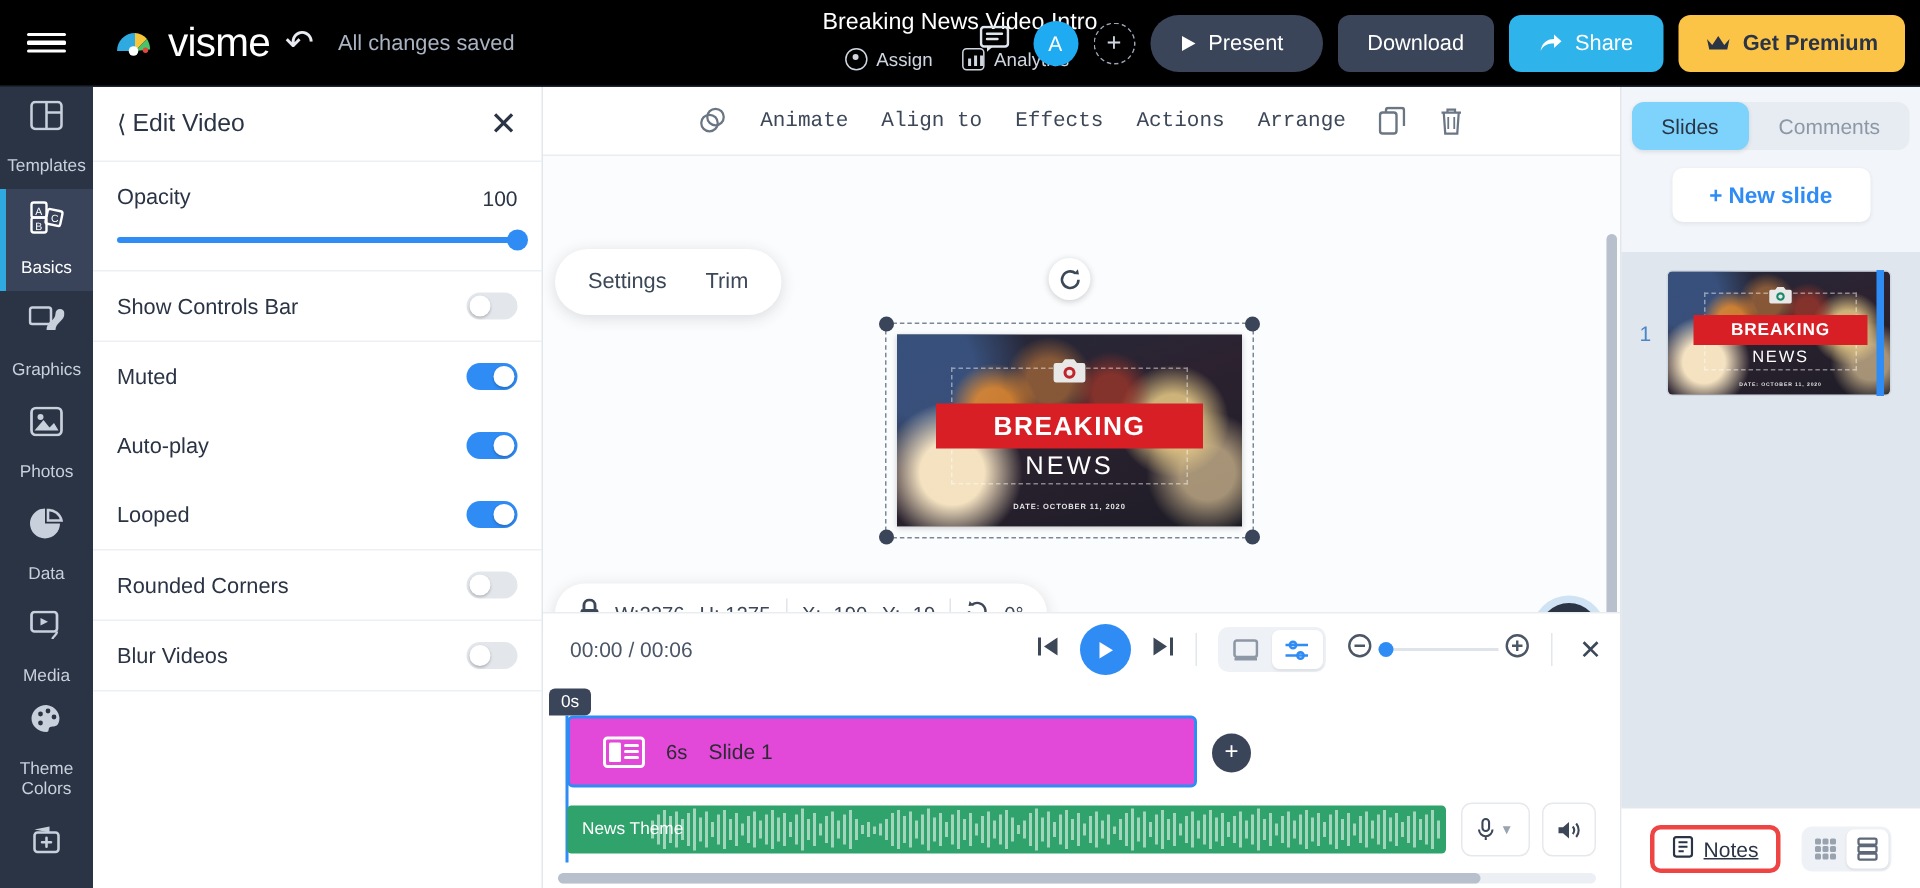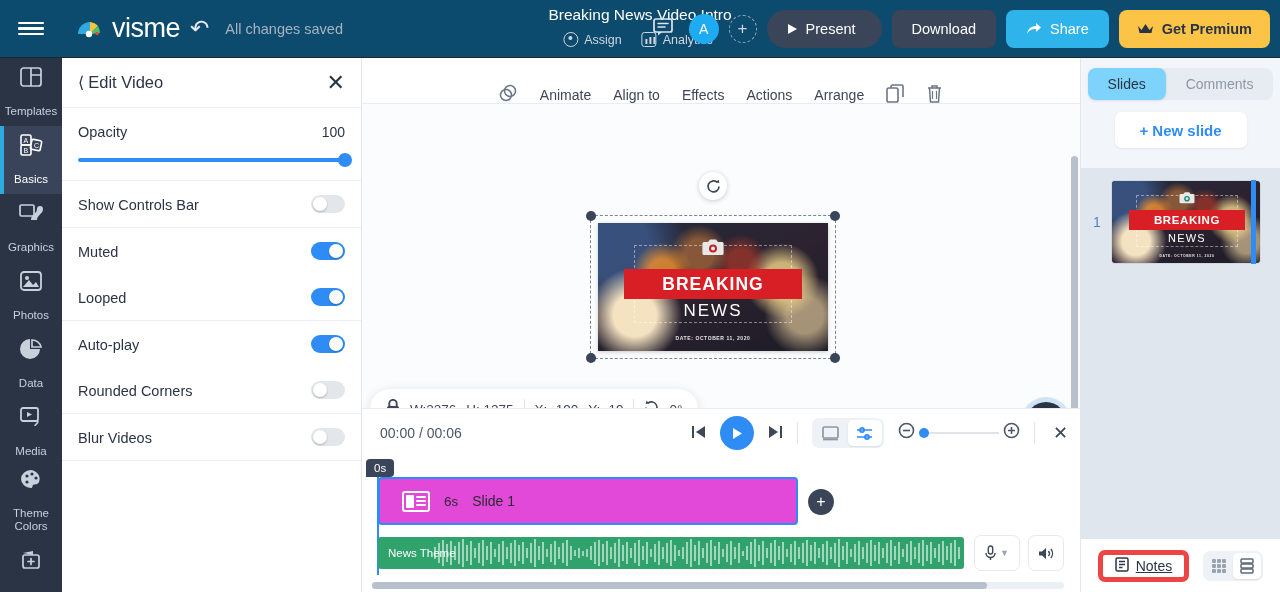--- a/index.html
+++ b/index.html
@@ -7,21 +7,21 @@
     width: 1280px; height: 592px;
     overflow: hidden;
     font-family: "Liberation Sans", sans-serif;
     background: #ffffff;
   }
   .app { position: relative; width: 1280px; height: 592px; }
 
   
   .topbar {
     position: absolute; left: 0; top: 0; width: 1280px; height: 58px;
-    background: #0c4a6e; display: flex; align-items: center;
+    background: #000000; display: flex; align-items: center;
     border-bottom: 1px solid #1e2634;
   }
   .hamburger { width: 62px; height: 58px; display: flex; align-items: center; justify-content: center; cursor: pointer; }
   .hamburger span { display: block; width: 26px; height: 2.5px; background: #fff; margin: 3px 0; border-radius: 1px; }
   .brand { display: flex; align-items: center; gap: 10px; margin-left: 14px; }
   .logo-mark { width: 26px; height: 26px; position: relative; }
   .logo-text { color: #fff; font-size: 27px; letter-spacing: -0.5px; font-weight: 400; }
   .undo-icon { margin-left: 10px; color: #e8ecf2; font-size: 23px; cursor: pointer; line-height: 1; }
   .saved-text { color: #a9b3c2; font-size: 14.5px; margin-left: 16px; white-space: nowrap; }
 
@@ -71,21 +71,21 @@
   .slider .knob { position:absolute; right:-7px; top:-5px; width:14px; height:14px; border-radius:50%; background:#2f8cf5; cursor:pointer; }
   .toggle-row { padding: 14px 16px; display:flex; align-items:flex-end; justify-content:space-between; }
   .toggle-row.bordered { border-bottom: 1px solid #eceff3; }
   .tg { width: 34px; height: 18px; border-radius: 9px; background:#e3e7ec; position:relative; cursor:pointer; flex:0 0 auto; }
   .tg .dot { position:absolute; top:2px; left:2px; width:14px; height:14px; border-radius:50%; background:#fff; box-shadow: 0 1px 2px rgba(0,0,0,.25); transition:none; }
   .tg.on { background:#2f8cf5; }
   .tg.on .dot { left: 18px; }
 
   
   .canvas-area { position:absolute; left:362px; top:58px; width:718px; height:534px; background:#fbfcfd; }
-  .canvas-toolbar { height: 46px; background:#fff; border-bottom:1px solid #e9edf1; display:flex; align-items:flex-end; justify-content:center; gap: 22px; }
+  .canvas-toolbar { height: 46px; background:#fff; border-bottom:1px solid #e9edf1; display:flex; align-items:center; justify-content:center; gap: 22px; font-family: Liberation Mono, monospace; }
   .tb-item { color:#3c4757; font-size:14px; cursor:pointer; }
   .tb-icon { color:#6b7685; cursor:pointer; display:flex; align-items:center; }
   .canvas-stage { position:relative; height: 350px; background:#fbfcfd; }
 
   .settings-pill {
     position:absolute; left: 8px; top: 62px; background:#fff; border-radius: 22px;
     box-shadow: 0 2px 10px rgba(40,50,70,.16); height: 44px; display:flex; align-items:center; padding: 0 22px; gap: 26px;
   }
   .settings-pill span { font-size: 14.5px; color:#3c4757; cursor:pointer; }
 
@@ -185,21 +185,21 @@
   .rtabs .seg { display:flex; background:#e6ecf2; border-radius:8px; }
   .rtabs .seg div { padding: 8px 20px; font-size: 14px; color:#8d97a5; cursor:pointer; border-radius:8px; }
   .rtabs .seg div.sel { background:#7dd3fc; color:#2b3445; box-shadow: 0 1px 3px rgba(0,0,0,.1); }
   .newslide { margin: 2px auto 0; width: 132px; height: 36px; background:#fff; border-radius:7px; display:flex; align-items:center; justify-content:center; gap:6px; color:#2f8cf5; font-size: 15px; font-weight:bold; cursor:pointer; box-shadow: 0 1px 3px rgba(0,0,0,.07); }
   .slides-list { position:absolute; left:0; right:0; top: 110px; bottom: 54px; background:#dfe6ee; padding-top: 12px; }
   .thumb-row { display:flex; align-items:center; gap:8px; padding-left: 12px; position:relative; }
   .thumb-num { color:#4b85c9; font-size: 14px; width: 10px; }
   .thumb-card { width: 150px; height: 84px; border-radius:4px; overflow:hidden; position:relative; border:1px solid #cfd8e2; }
   .thumb-sel { position:absolute; right: 0; top: 0; width: 5px; height: 84px; background:#2f8cf5; }
   .rbottom { position:absolute; left:0; right:0; bottom:0; height: 54px; background:#fff; border-top:1px solid #e3e7ec; display:flex; align-items:center; justify-content:center; gap: 14px; }
-  .notes-btn { display:flex; align-items:center; gap:7px; border:5px solid #ef4444; border-radius:7px; height: 32px; padding: 0 12px; font-size: 14px; color:#2b3445; cursor:pointer;text-decoration:underline; }
+  .notes-btn { display:flex; align-items:center; gap:7px; border:3px solid #ef4444; border-radius:7px; height: 32px; padding: 0 12px; font-size: 14px; color:#2b3445; cursor:pointer;text-decoration:underline; }
   .viewseg { display:flex; background:#eef2f6; border-radius:7px; padding:2px; }
   .viewseg div { width: 28px; height: 26px; display:flex; align-items:center; justify-content:center; border-radius:5px; cursor:pointer; color:#99a3b0; }
   .viewseg div.sel { background:#fff; color:#5d6879; box-shadow:0 1px 2px rgba(0,0,0,.08); }
 </style>
 </head>
 <body>
 
 <div class="app">
 
   <div class="topbar">
@@ -380,28 +380,28 @@
       <span class="tg">
           <i class="dot"></i>
         </span>
     </div>
     <div class="toggle-row">
       <span class="row-label">Muted</span>
       <span class="tg on">
           <i class="dot"></i>
         </span>
     </div>
-    <div class="toggle-row bordered">
-      <span class="row-label">Looped</span>
+    <div class="toggle-row">
+      <span class="row-label">Auto-play</span>
       <span class="tg on">
           <i class="dot"></i>
         </span>
     </div>
-    <div class="toggle-row">
-      <span class="row-label">Auto-play</span>
+    <div class="toggle-row bordered">
+      <span class="row-label">Looped</span>
       <span class="tg on">
           <i class="dot"></i>
         </span>
     </div>
     <div class="toggle-row bordered">
       <span class="row-label">Rounded Corners</span>
       <span class="tg">
           <i class="dot"></i>
         </span>
     </div>
@@ -436,20 +436,24 @@
       <span class="tb-icon">
         <svg width="17" height="19" viewBox="0 0 17 19">
             <path d="M2 4 H15 M6 4 V2 H11 V4 M3.5 4 L4.5 18 H12.5 L13.5 4" fill="none" stroke="currentColor" stroke-width="1.5"></path>
             <path d="M6.5 7 V15 M10.5 7 V15" stroke="currentColor" stroke-width="1.2"></path>
           </svg>
       </span>
     </div>
 
     <div class="canvas-stage">
 
+      <div class="settings-pill">
+        <span>Settings</span>
+        <span>Trim</span>
+      </div>
 
       <div class="video-wrap">
         <div class="sel-box">
           <span class="handle" style="left:-5px;top:-5px"></span>
           <span class="handle" style="right:-5px;top:-5px"></span>
           <span class="handle" style="left:-5px;bottom:-5px"></span>
           <span class="handle" style="right:-5px;bottom:-5px"></span>
           <span class="rot-btn">
             <svg width="15" height="15" viewBox="0 0 15 15">
                 <path d="M13 7.5 A5.5 5.5 0 1 1 11 3.2" fill="none" stroke="currentColor" stroke-width="1.7"></path>

